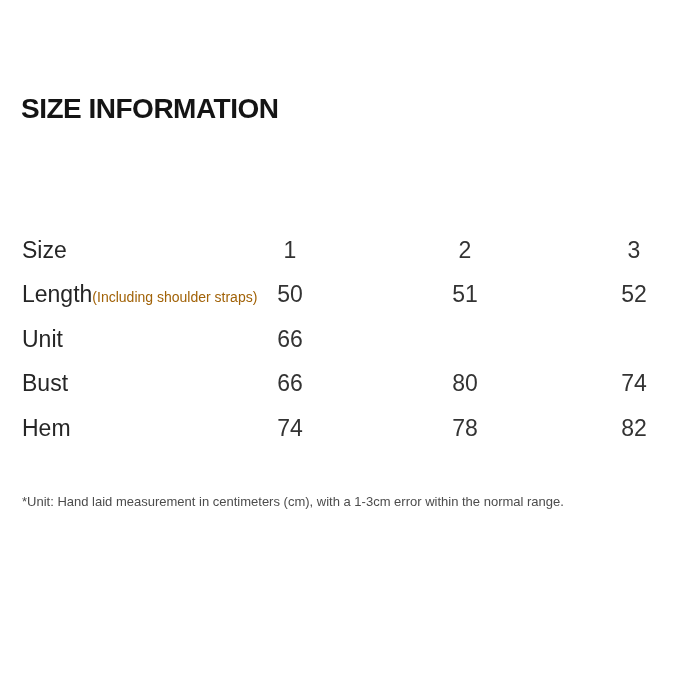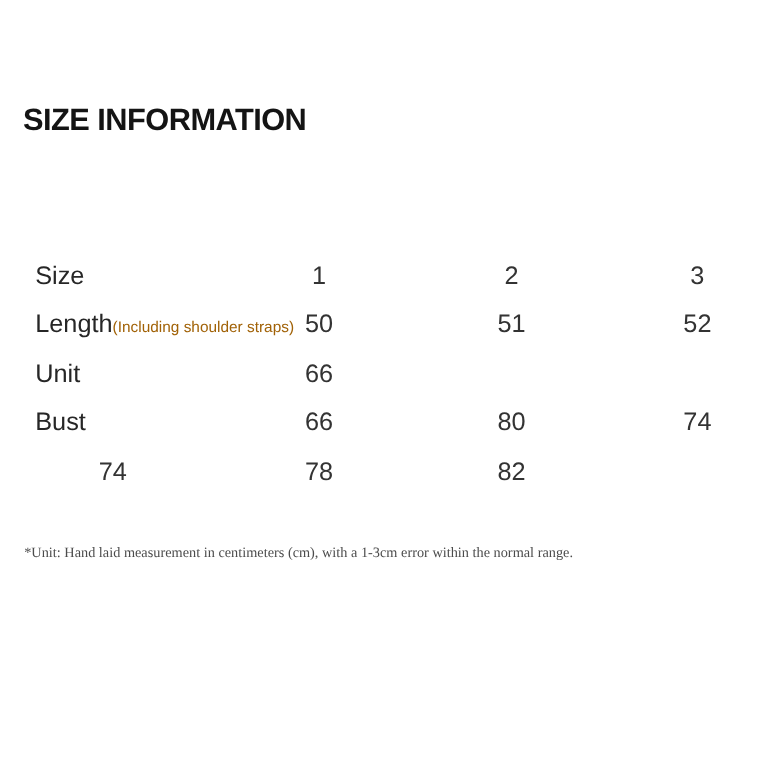--- a/index.html
+++ b/index.html
@@ -38,21 +38,21 @@
     top: 228px;
     width: 713px;
   }
   .trow {
     display: grid;
     grid-template-columns: 205px 170px 180px 158px;
     height: 44.5px;
     align-items: center;
   }
   .tlabel {
-    padding-left: 32px;
+    padding-left: 22px;
     font-size: 23px;
     color: #262626;
     white-space: nowrap;
   }
   .tnote {
     font-size: 14px;
     color: #a16207;
   }
   .tval {
     text-align: center;
@@ -61,21 +61,20 @@
   }
   .footnote {
     position: absolute;
     left: 22px;
     top: 494px;
     margin: 0;
     font-size: 13px;
     line-height: 15px;
     color: #4c4c4c;
     white-space: nowrap;
-    font-family: Liberation Serif, serif;
   }
 </style>
 </head>
 <body>
 
 <div class="canvas">
 
   <h1 class="page-title">SIZE INFORMATION</h1>
 
   <div class="size-table">
@@ -106,20 +105,23 @@
     <div class="trow">
       <div class="tlabel">
         <span>Bust</span><span class="tnote"></span>
       </div>
       <div class="tval">66</div>
       <div class="tval">80</div>
       <div class="tval">74</div>
     </div>
 
     <div class="trow">
+      <div class="tlabel">
+        <span>Hem</span><span class="tnote"></span>
+      </div>
       <div class="tval">74</div>
       <div class="tval">78</div>
       <div class="tval">82</div>
     </div>
 
   </div>
 
   <p class="footnote">*Unit: Hand laid measurement in centimeters (cm), with a 1-3cm error within the normal range.</p>
 
 </div>

